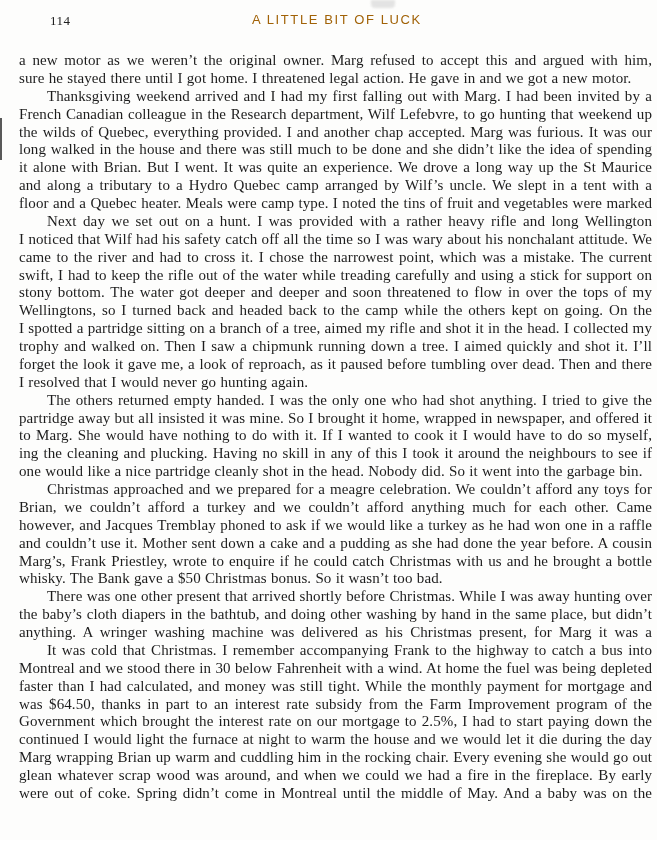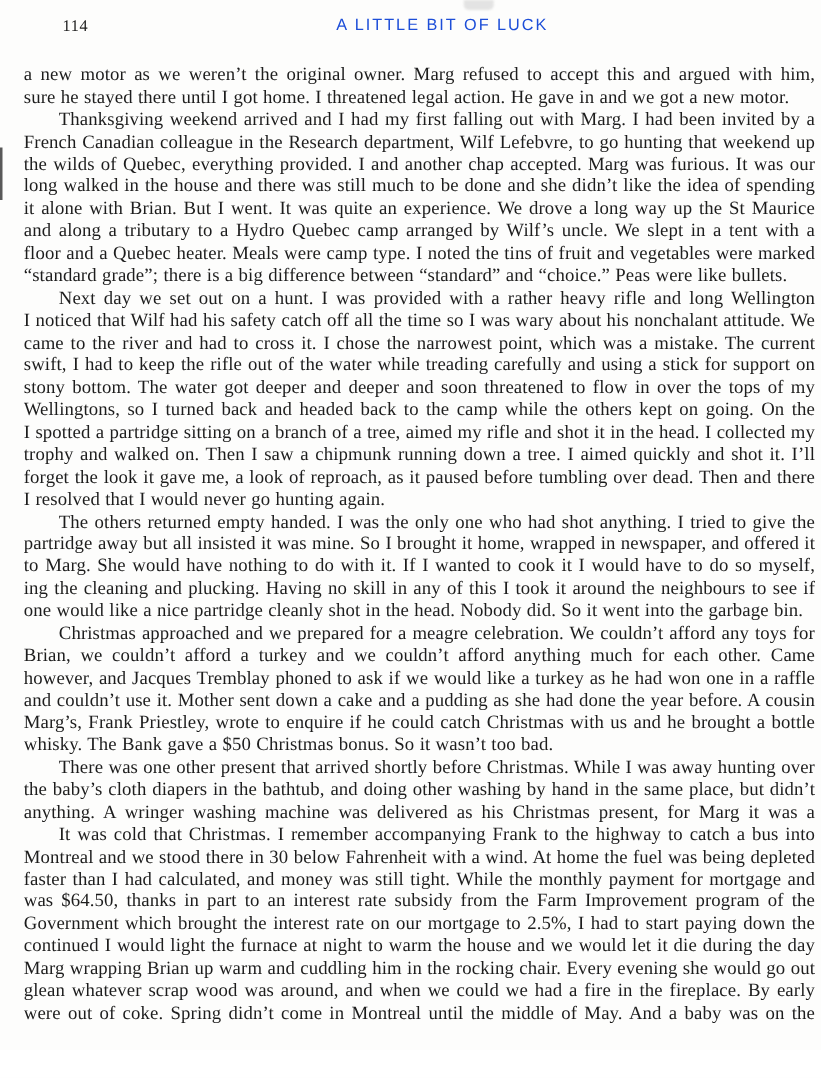--- a/index.html
+++ b/index.html
@@ -26,26 +26,26 @@
   .page-num {
     position: absolute;
     left: 50px;
     top: 1px;
     font-family: "Liberation Serif", serif;
     font-size: 13px;
     letter-spacing: 0.5px;
   }
   .book-title {
     position: absolute;
-    left: 269px;
+    left: 252px;
     top: 0;
     font-family: "Liberation Sans", sans-serif;
     font-size: 13px;
     letter-spacing: 1.6px;
-    color: #1d4ed8;
+    color: #a16207;
     white-space: nowrap;
   }
 
   
   .body-text {
     position: absolute;
     top: 52px;
     left: 19px;
     width: 633px;
   }
@@ -103,21 +103,20 @@
   <main class="body-text">
       <div class="line">a new motor as we weren’t the original owner. Marg refused to accept this and argued with him, making</div>
       <div class="line last">sure he stayed there until I got home. I threatened legal action. He gave in and we got a new motor.</div>
       <div class="line indent">Thanksgiving weekend arrived and I had my first falling out with Marg. I had been invited by a</div>
       <div class="line">French Canadian colleague in the Research department, Wilf Lefebvre, to go hunting that weekend up in</div>
       <div class="line">the wilds of Quebec, everything provided. I and another chap accepted. Marg was furious. It was our first</div>
       <div class="line">long walked in the house and there was still much to be done and she didn’t like the idea of spending</div>
       <div class="line">it alone with Brian. But I went. It was quite an experience. We drove a long way up the St Maurice river</div>
       <div class="line">and along a tributary to a Hydro Quebec camp arranged by Wilf’s uncle. We slept in a tent with a wooden</div>
       <div class="line">floor and a Quebec heater. Meals were camp type. I noted the tins of fruit and vegetables were marked</div>
-      <div class="line last">“standard grade”; there is a big difference between “standard” and “choice.” Peas were like bullets.</div>
       <div class="line indent">Next day we set out on a hunt. I was provided with a rather heavy rifle and long Wellington boots.</div>
       <div class="line">I noticed that Wilf had his safety catch off all the time so I was wary about his nonchalant attitude. We</div>
       <div class="line">came to the river and had to cross it. I chose the narrowest point, which was a mistake. The current was</div>
       <div class="line">swift, I had to keep the rifle out of the water while treading carefully and using a stick for support on the</div>
       <div class="line">stony bottom. The water got deeper and deeper and soon threatened to flow in over the tops of my</div>
       <div class="line">Wellingtons, so I turned back and headed back to the camp while the others kept on going. On the way</div>
       <div class="line">I spotted a partridge sitting on a branch of a tree, aimed my rifle and shot it in the head. I collected my</div>
       <div class="line">trophy and walked on. Then I saw a chipmunk running down a tree. I aimed quickly and shot it. I’ll never</div>
       <div class="line">forget the look it gave me, a look of reproach, as it paused before tumbling over dead. Then and there</div>
       <div class="line last">I resolved that I would never go hunting again.</div>

